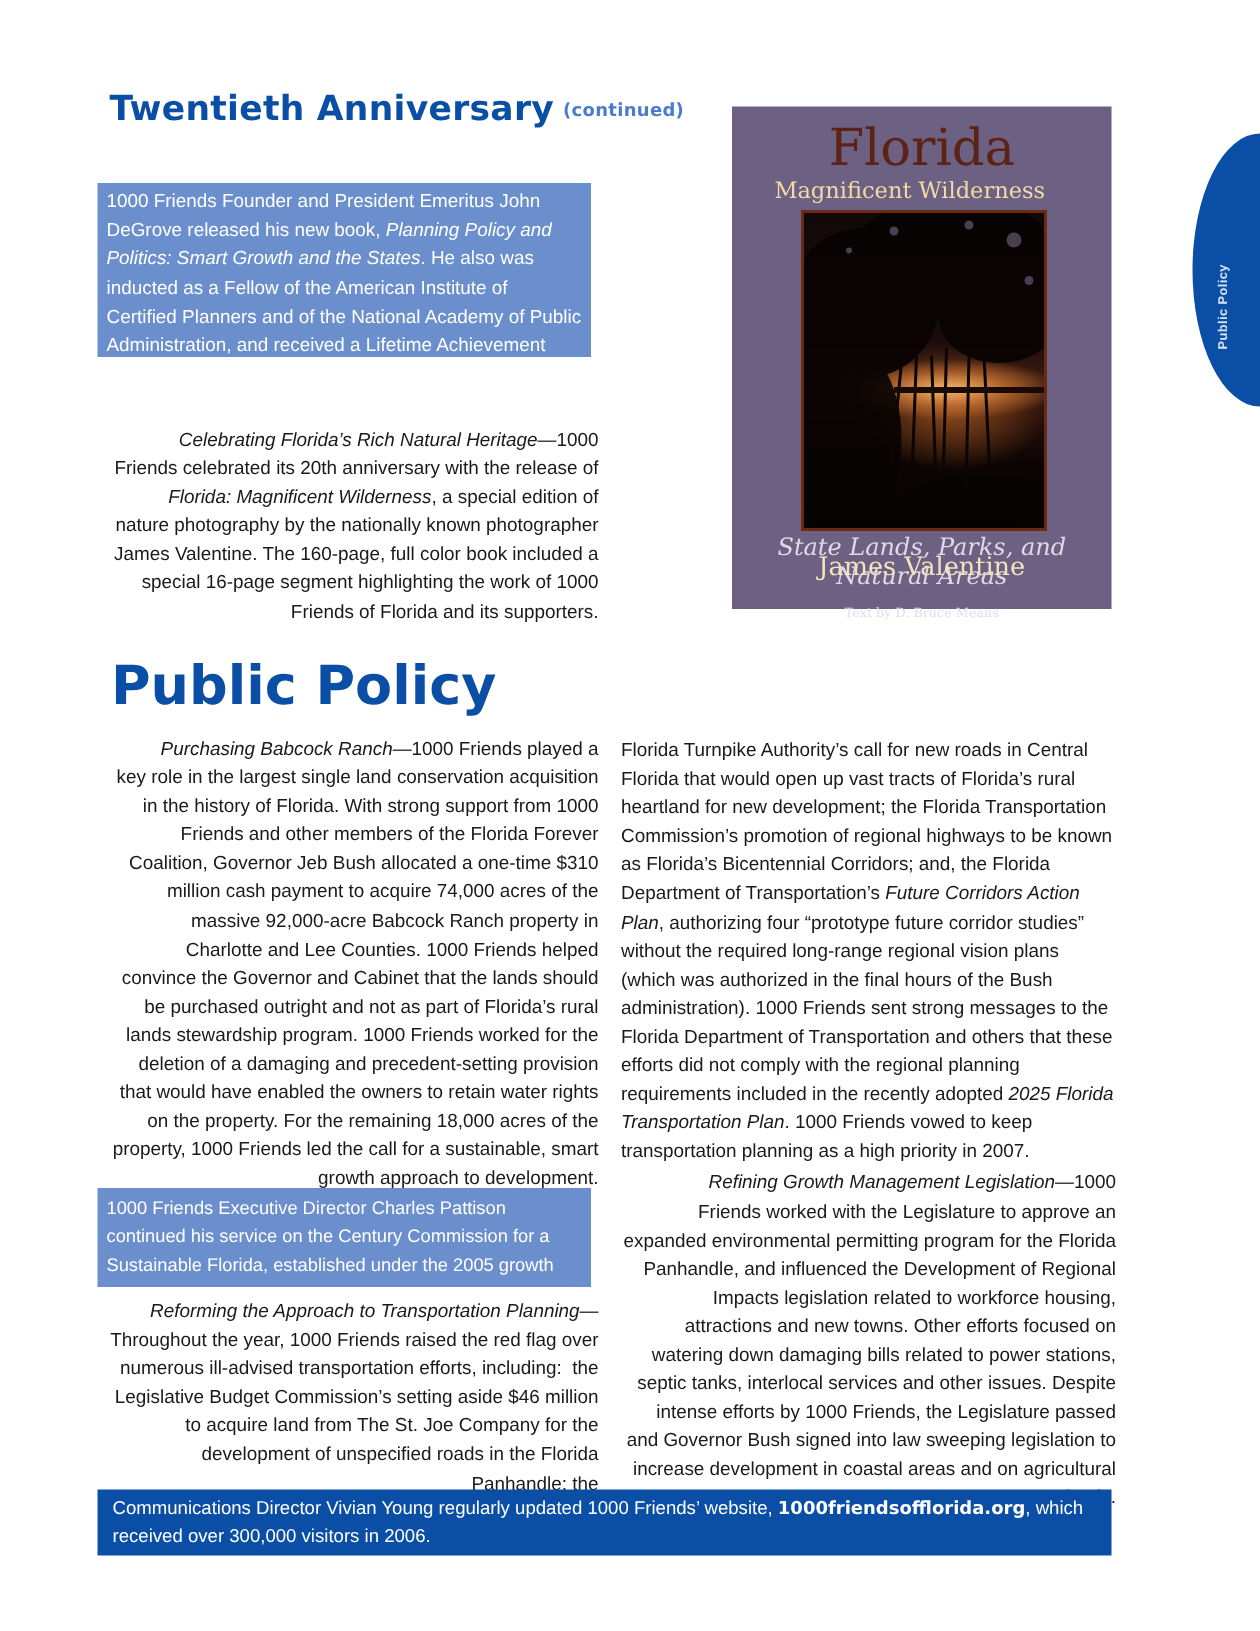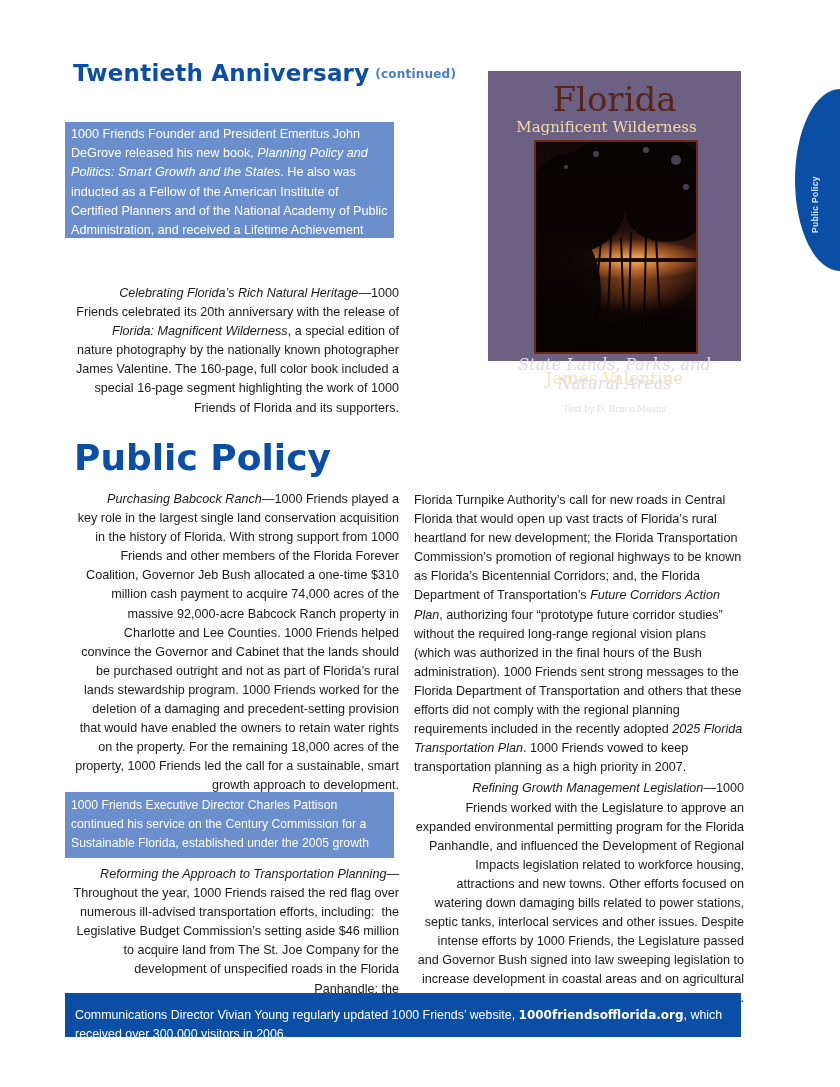--- a/index.html
+++ b/index.html
@@ -19,38 +19,38 @@
   .body-text i { font-style: italic; }
   .body-text .nind { text-indent: 0; }
 
   .anniv-text { left: 73px; top: 284px; width: 326px; }
   .col-left-1 { left: 73px; top: 490px; width: 326px; }
   .col-left-2 { left: 73px; top: 865px; width: 326px; }
   .col-right { left: 414px; top: 491px; width: 330px; }
 
   .h-policy { position: absolute; left: 74px; top: 437px; font-family: "DejaVu Sans", sans-serif; font-weight: bold; font-size: 36px; color: #0a4ea6; white-space: nowrap; }
 
-  .book { position: absolute; left: 488px; top: 71px; width: 253px; height: 290px; background: #6c6182; font-family: "DejaVu Serif", "Liberation Serif", serif; text-align: center; }
+  .book { position: absolute; left: 488px; top: 71px; width: 253px; height: 335px; background: #6c6182; font-family: "DejaVu Serif", "Liberation Serif", serif; text-align: center; }
   .book-title { position: absolute; left: 0; right: 0; top: 8px; font-size: 34px; color: #5c2216; line-height: 40px; }
   .book-sub { position: absolute; left: 0; right: 16px; top: 46px; font-size: 15px; color: #f3d9a7; line-height: 20px; }
   .book-photo { position: absolute; left: 46px; top: 69px; width: 164px; height: 214px; border: 2px solid #6a2a14; overflow: hidden;
     background:
       radial-gradient(ellipse 60% 12% at 60% 56%, rgba(255,190,110,0.95), rgba(210,120,50,0.6) 45%, rgba(0,0,0,0) 80%),
       radial-gradient(ellipse 50% 25% at 62% 62%, rgba(190,100,40,0.7), rgba(0,0,0,0) 80%),
       linear-gradient(180deg, #120808 0%, #1a0c0c 40%, #3a1a10 52%, #2a120a 62%, #0c0404 80%, #050202 100%);
   }
   .book-photo svg { position: absolute; left: 0; top: 0; }
   .book-caption { position: absolute; left: 0; right: 0; top: 284px; font-size: 16px; font-style: italic; color: #e0d8e6; }
   .book-author { position: absolute; left: 0; right: 0; top: 297px; font-size: 17px; color: #f3e3bd; }
   .book-byline { position: absolute; left: 0; right: 0; top: 319px; font-size: 8.5px; color: #e6dce9; margin-top: 14px; }
 
   .side-tab { position: absolute; left: 795px; top: 89px; width: 90px; height: 182px; background: #0a4ea6; border-radius: 50% 0 0 50% / 50% 0 0 50%; }
   .side-tab-label { position: absolute; left: 810px; top: 233px; transform: rotate(-90deg); transform-origin: left top; color: #d8e3f5; font-size: 8.5px; font-weight: bold; white-space: nowrap; letter-spacing: 0.3px; }
 
-  .footer-bar { position: absolute; left: 65px; top: 993px; width: 676px; height: 44px; background: #0a4ea6; color: #ffffff; font-size: 12.4px; line-height: 18.5px; padding: 13px 10px 0 10px; }
+  .footer-bar { position: absolute; left: 65px; top: 993px; width: 676px; height: 44px; background: #0a4ea6; color: #ffffff; font-size: 12.4px; line-height: 18.5px; padding: 3px 10px 0 10px; }
   .footer-bar b { font-weight: bold; font-family: "DejaVu Sans", sans-serif; font-size: 12px; }
 </style>
 </head>
 <body>
 
 <div class="h-anniv">
   <span>Twentieth Anniversary</span><span class="cont">(continued)</span>
 </div>
 
 <div class="callout callout-1">

